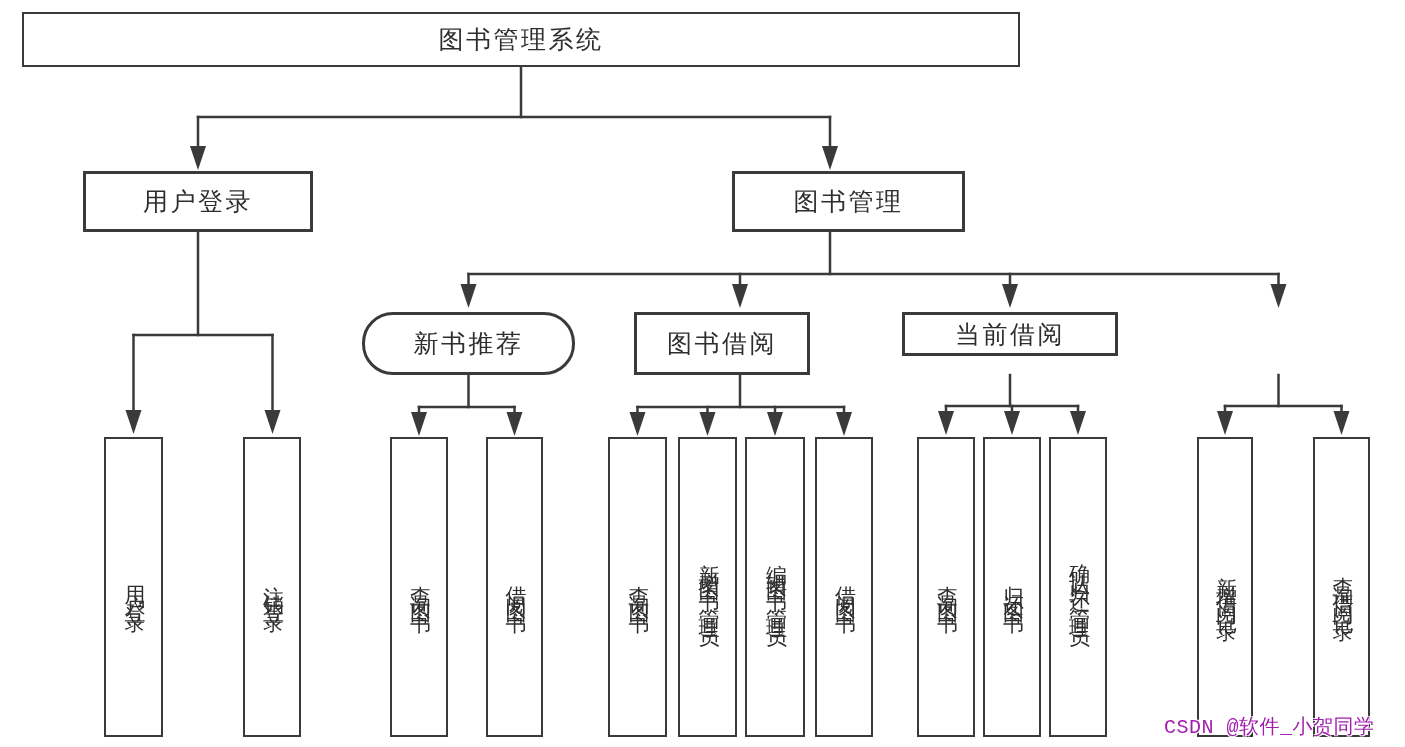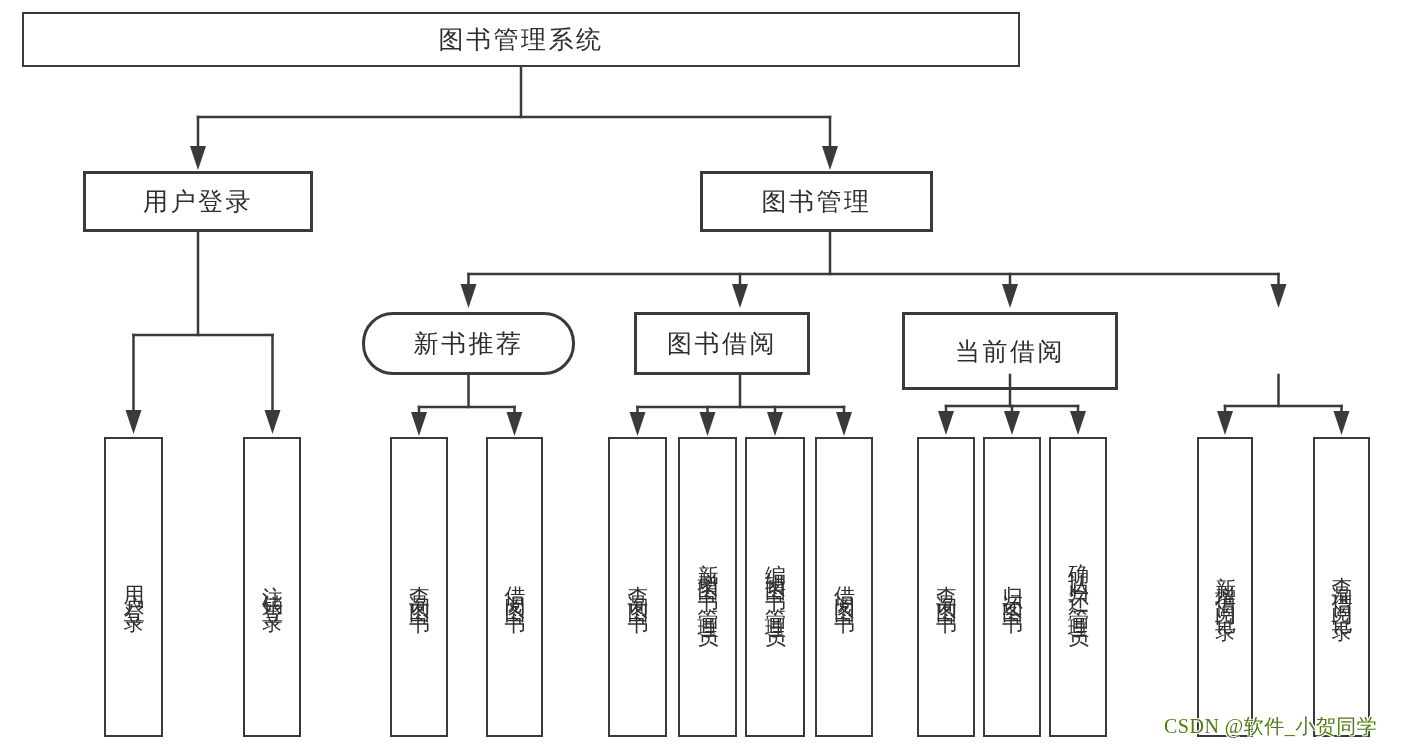--- a/index.html
+++ b/index.html
@@ -1,21 +1,21 @@
 <!DOCTYPE html>
 <html><head>
 <meta charset="utf-8">
 <style>
   html, body { margin: 0; padding: 0; background: #ffffff; }
   #canvas {
     position: relative;
     width: 1405px;
     height: 747px;
     background: #ffffff;
-    font-family: Liberation Serif, serif;
+    font-family: Liberation Mono, monospace;
     overflow: hidden;
   }
   #connectors {
     position: absolute;
     left: 0; top: 0;
     width: 1405px; height: 747px;
     z-index: 2;
   }
   .box {
     position: absolute;
@@ -47,21 +47,21 @@
     text-align: center;
   }
   .box.vnode .vlabel { display: inline-block; }
   #watermark {
     position: absolute;
     left: 1164px;
     top: 713px;
     z-index: 10;
     font-size: 20px;
     letter-spacing: 0.5px;
-    color: #4d7c0f;
+    color: #a21caf;
     white-space: nowrap;
     text-shadow:
       -1px -1px 0 rgba(255,255,255,0.95),
        1px -1px 0 rgba(255,255,255,0.95),
       -1px  1px 0 rgba(255,255,255,0.95),
        1px  1px 0 rgba(255,255,255,0.95);
   }
   .stroke { stroke: #3a3a3a; stroke-width: 2.5; fill: none; stroke-linecap: square; }
   .head { fill: #3a3a3a; stroke: none; }
 </style>
@@ -142,25 +142,25 @@
       <path class="stroke" d="M1225,406 L1225,412"></path>
       <polygon class="head" points="1217,411 1233,411 1225,435"></polygon>
       <path class="stroke" d="M1341.5,406 L1341.5,412"></path>
       <polygon class="head" points="1333.5,411 1349.5,411 1341.5,435"></polygon>
     </g>
   </svg>
 
   <div class="box root" style="left:22px; top:12px; width:998px; height:55px;">图书管理系统</div>
 
   <div class="box hnode" style="left:83px; top:171px; width:230px; height:61px;">用户登录</div>
-  <div class="box hnode" style="left:700px; top:171px; width:233px; height:61px;">图书管理</div>
+  <div class="box hnode" style="left:732px; top:171px; width:233px; height:61px;">图书管理</div>
 
   <div class="box hnode" style="left:362px; top:312px; width:213px; height:63px;border-radius:31px;">新书推荐</div>
   <div class="box hnode" style="left:634px; top:312px; width:176px; height:63px;">图书借阅</div>
-  <div class="box hnode" style="left:902px; top:312px; width:216px; height:78px;">当前借阅</div>
+  <div class="box hnode" style="left:902px; top:312px; width:216px; height:44px;">当前借阅</div>
 
   <div class="box vnode" style="left:104px; top:437px; width:59px; height:300px;">
     <span class="vlabel">用户登录</span>
   </div>
   <div class="box vnode" style="left:243px; top:437px; width:58px; height:300px;">
     <span class="vlabel">注销登录</span>
   </div>
 
   <div class="box vnode" style="left:390px; top:437px; width:58px; height:300px;">
     <span class="vlabel">查询图书</span>

